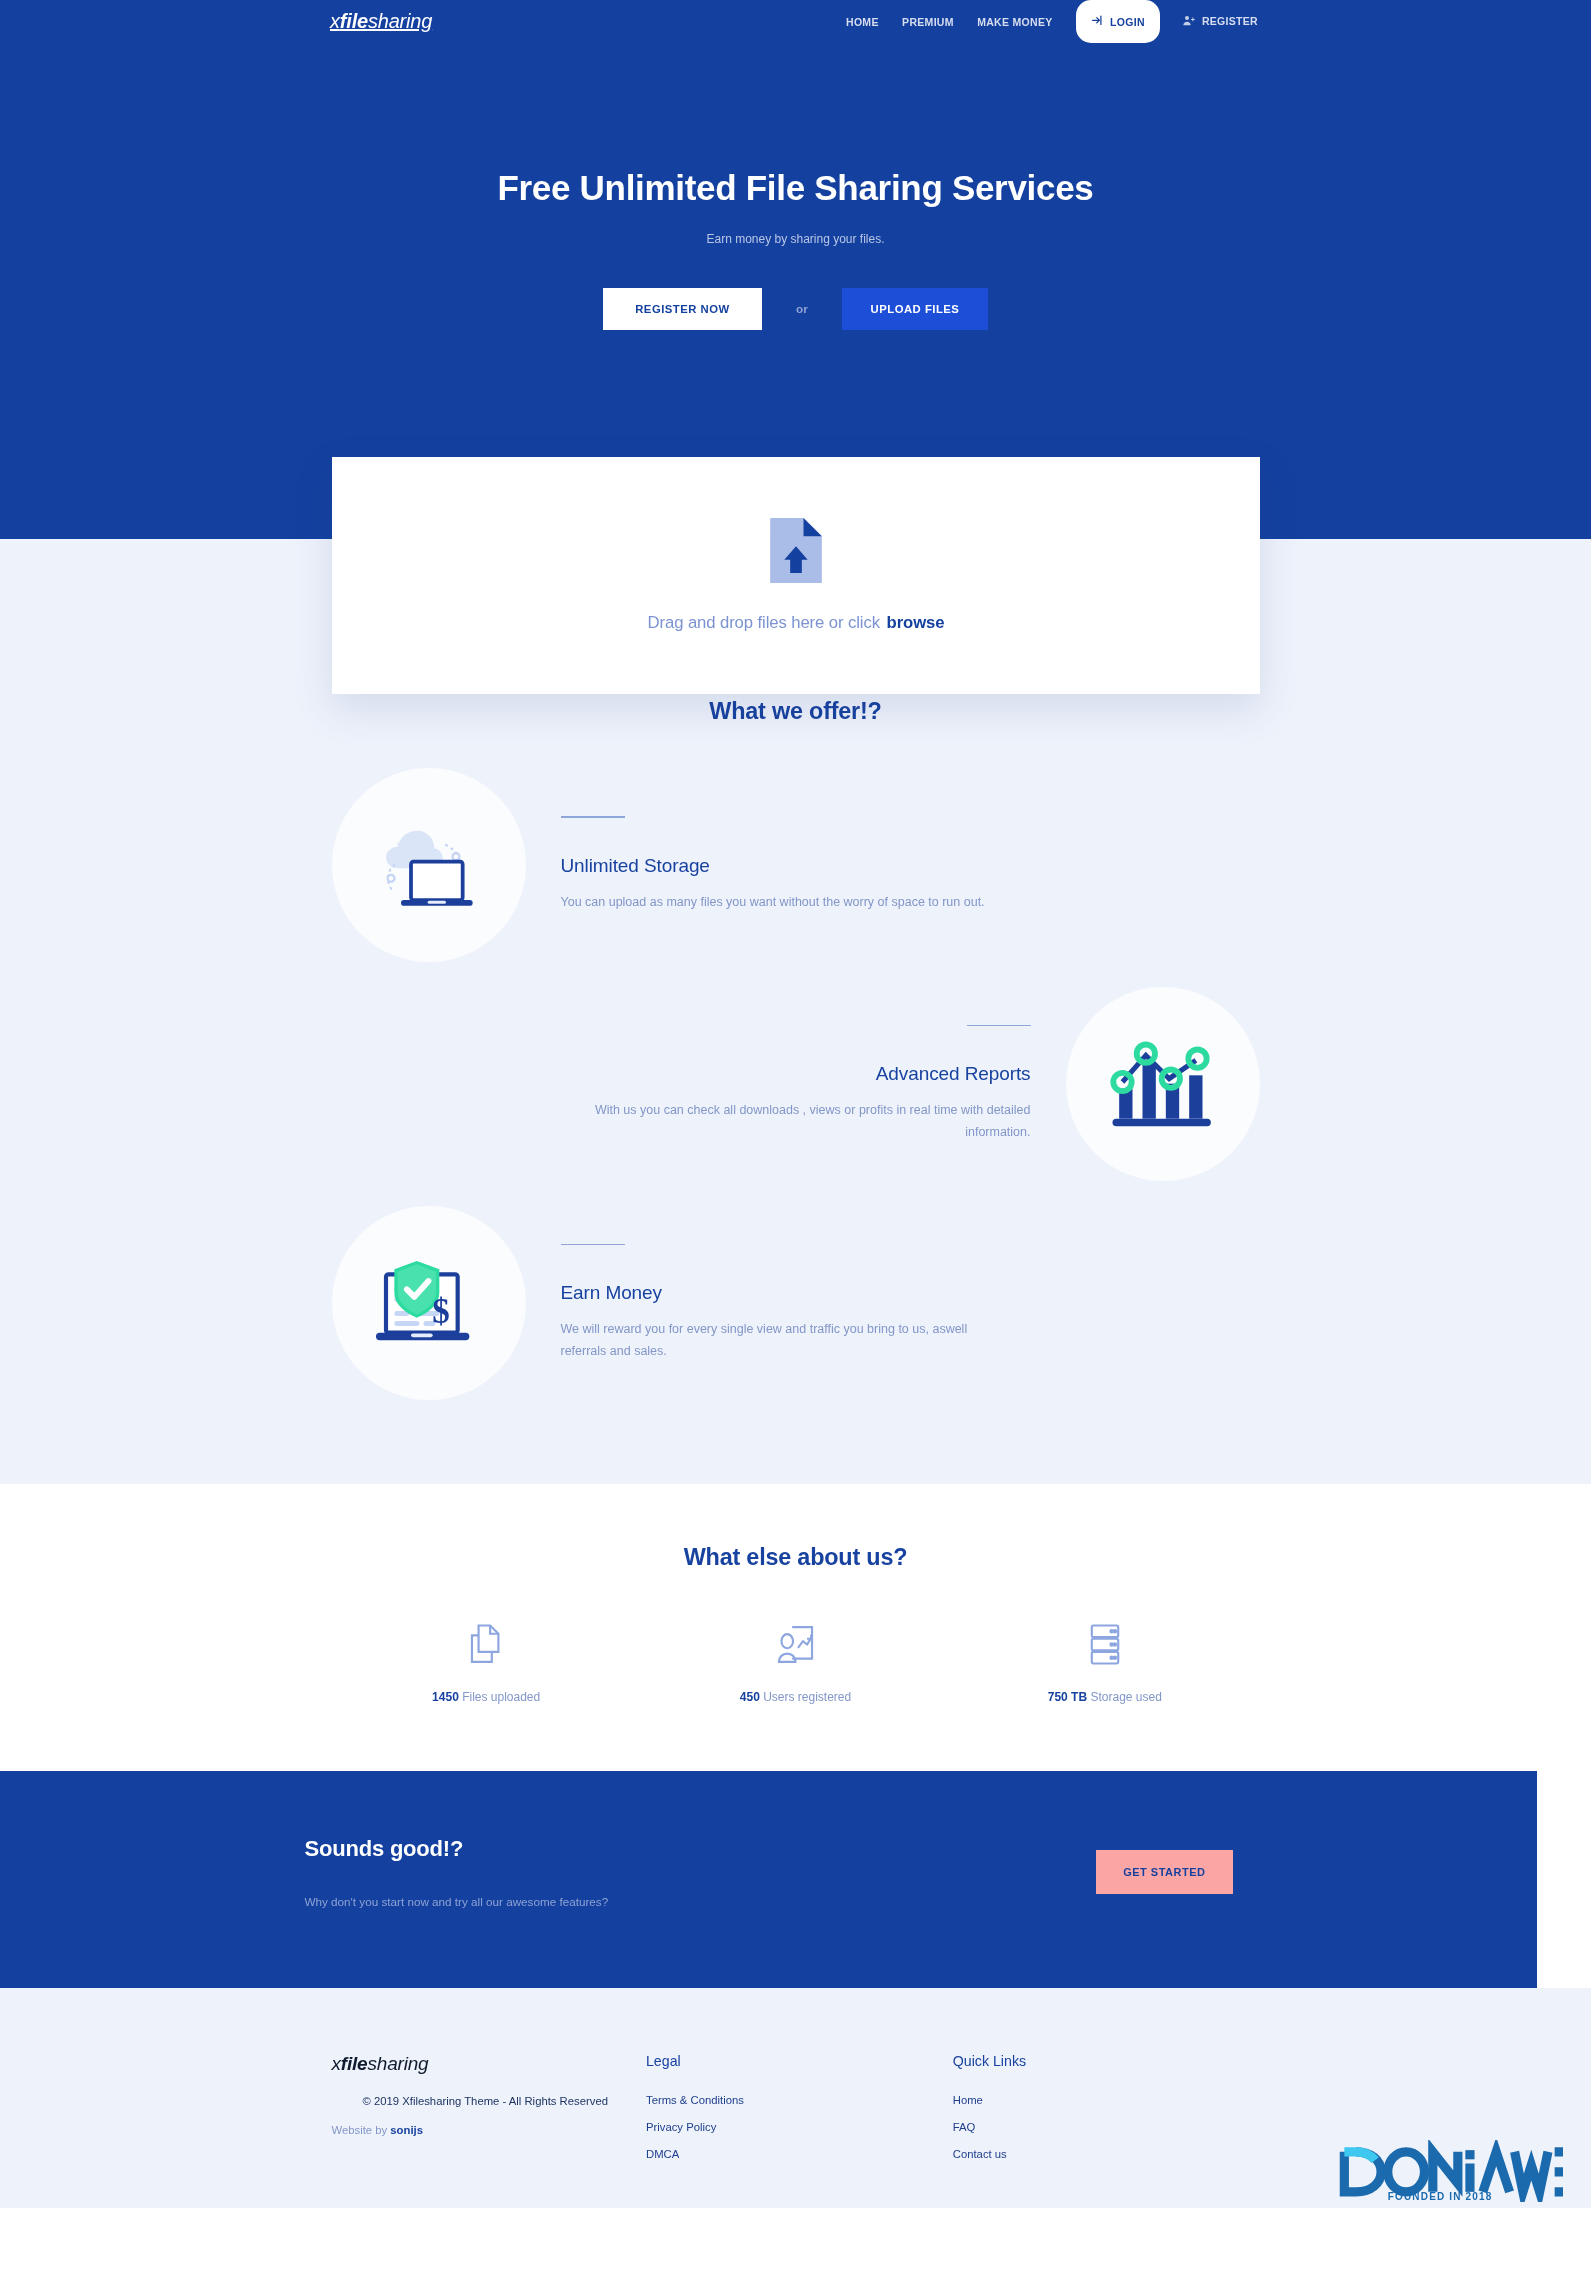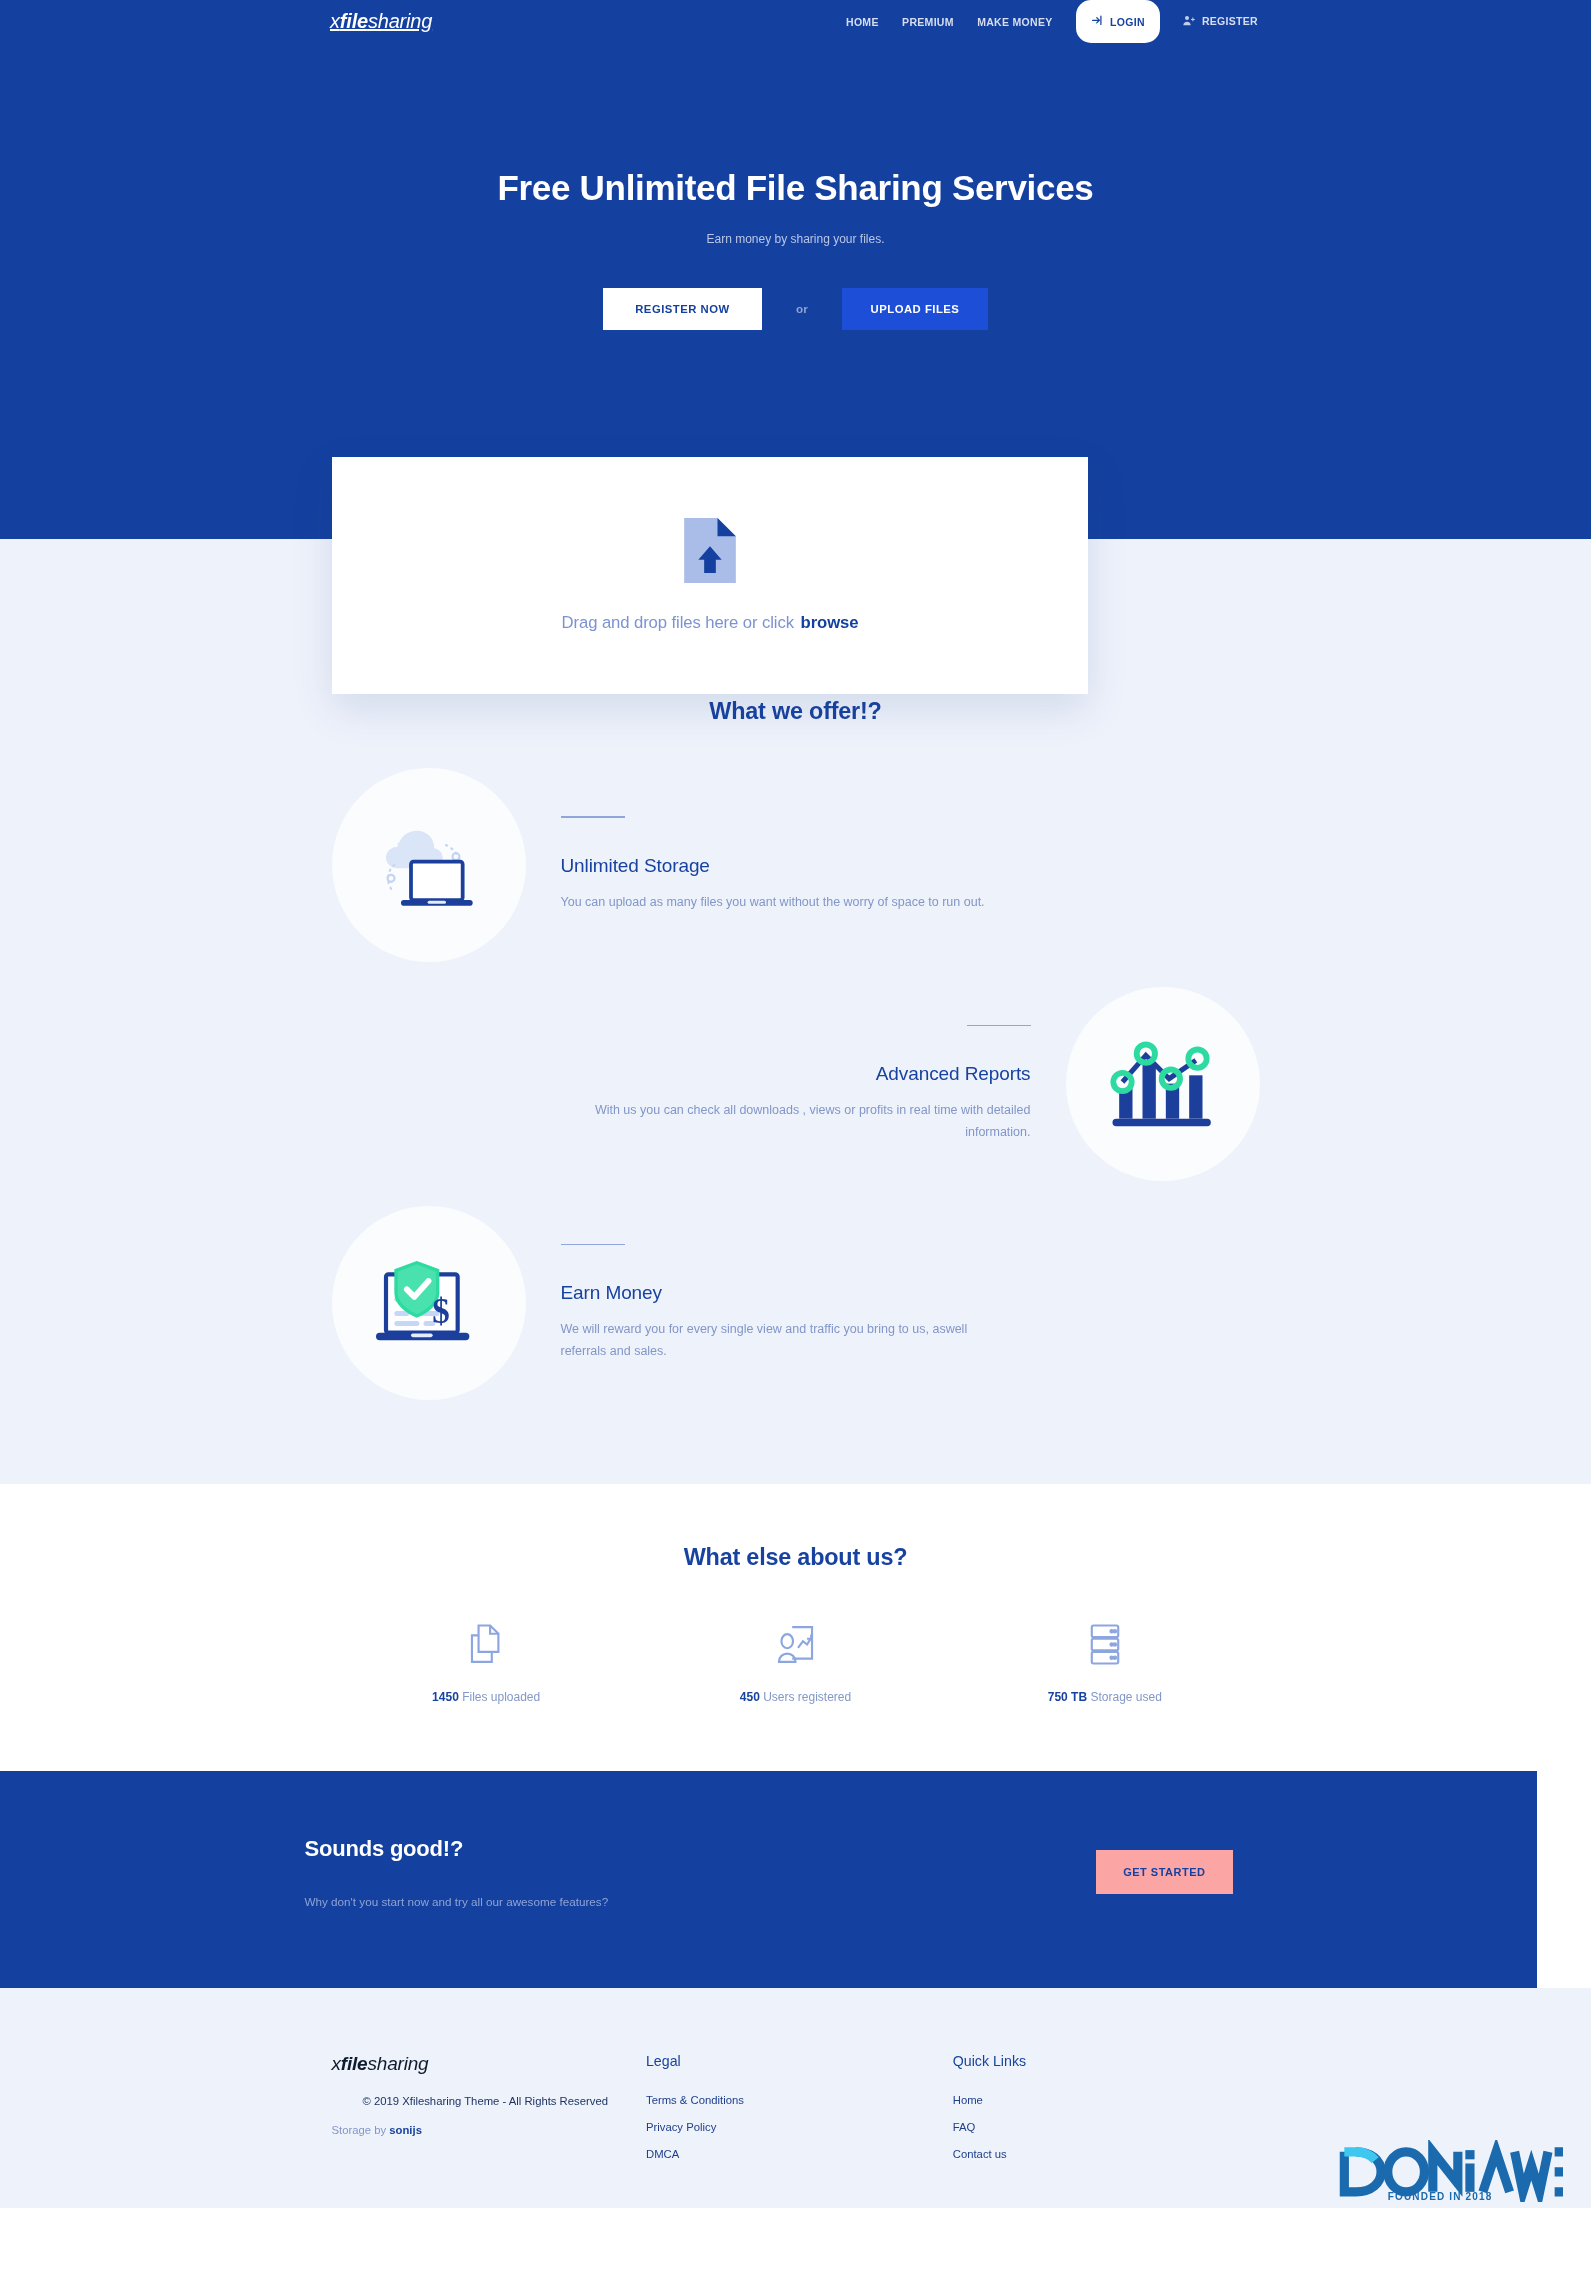--- a/index.html
+++ b/index.html
@@ -136,21 +136,21 @@
   
   .upload-wrap {
     position: relative;
     background: #eef2fb;
     width: 1591px;
   }
   .upload-card {
     position: absolute;
     left: 332px;
     top: -82px;
-    width: 756px;
+    width: 928px;
     height: 237px;
     background: #ffffff;
     box-shadow: 0 15px 38px rgba(32, 60, 130, 0.13);
     display: flex;
     flex-direction: column;
     align-items: center;
     justify-content: center;
     z-index: 5;
   }
   .upload-icon { margin-bottom: 27px; }
@@ -551,21 +551,21 @@
 
 <div class="footer">
   <div class="footer-inner">
 
     <div class="footer-col-brand">
       <div class="footer-brand">
         <span class="b-x">x</span><span class="b-file">file</span><span class="b-sharing">sharing</span>
       </div>
       <div class="footer-copy">© 2019 Xfilesharing Theme - All Rights Reserved</div>
       <div class="footer-by">
-        <span>Storage by </span><b>sonijs</b>
+        <span>Website by </span><b>sonijs</b>
       </div>
     </div>
 
     <div class="footer-col">
       <div class="footer-head">Legal</div>
       <a class="footer-link" href="#">Terms &amp; Conditions</a>
       <a class="footer-link" href="#">Privacy Policy</a>
       <a class="footer-link" href="#">DMCA</a>
     </div>
 

